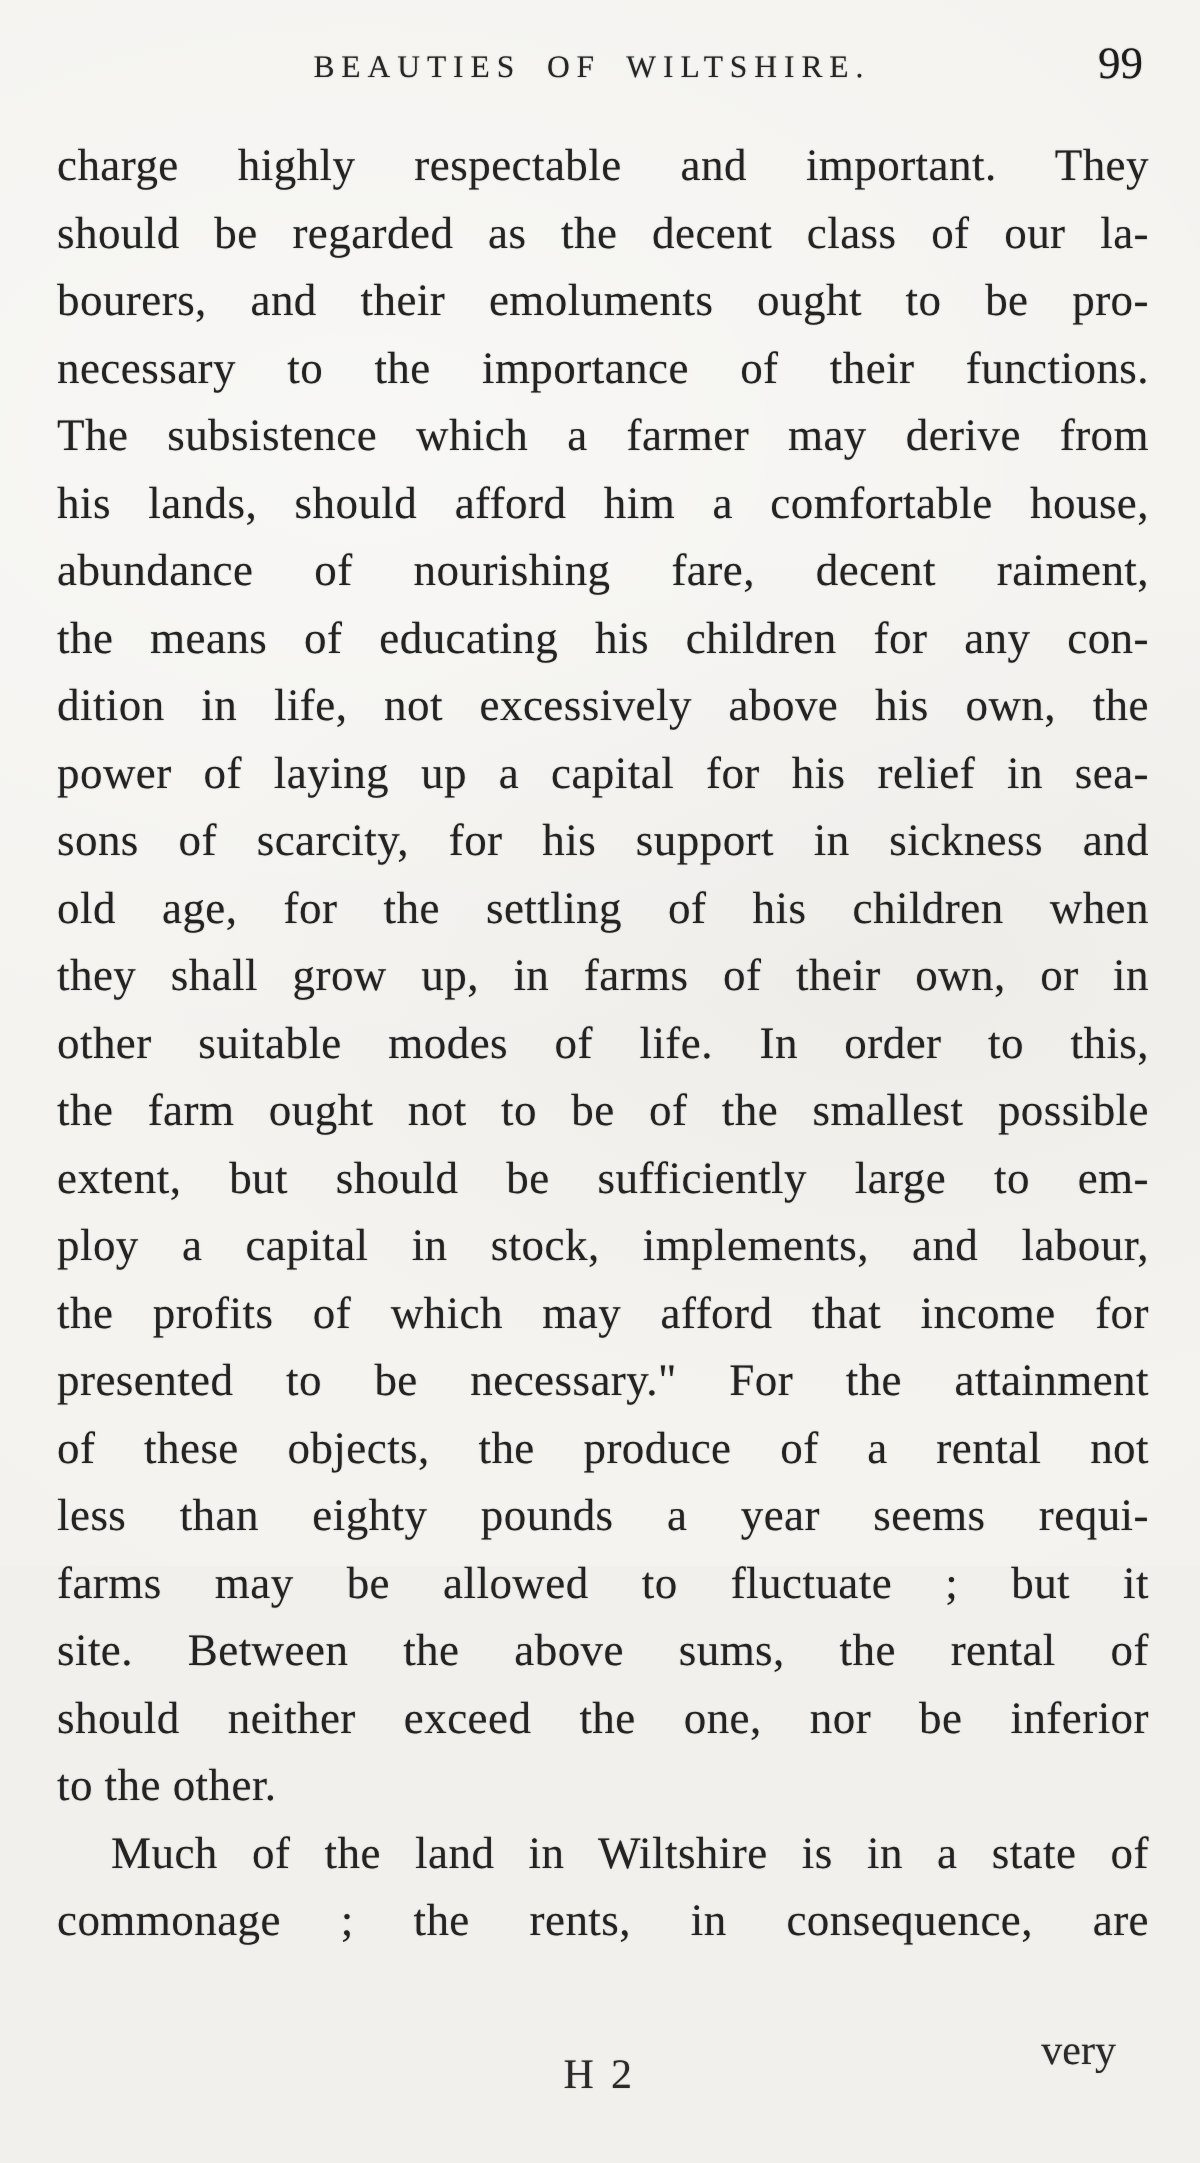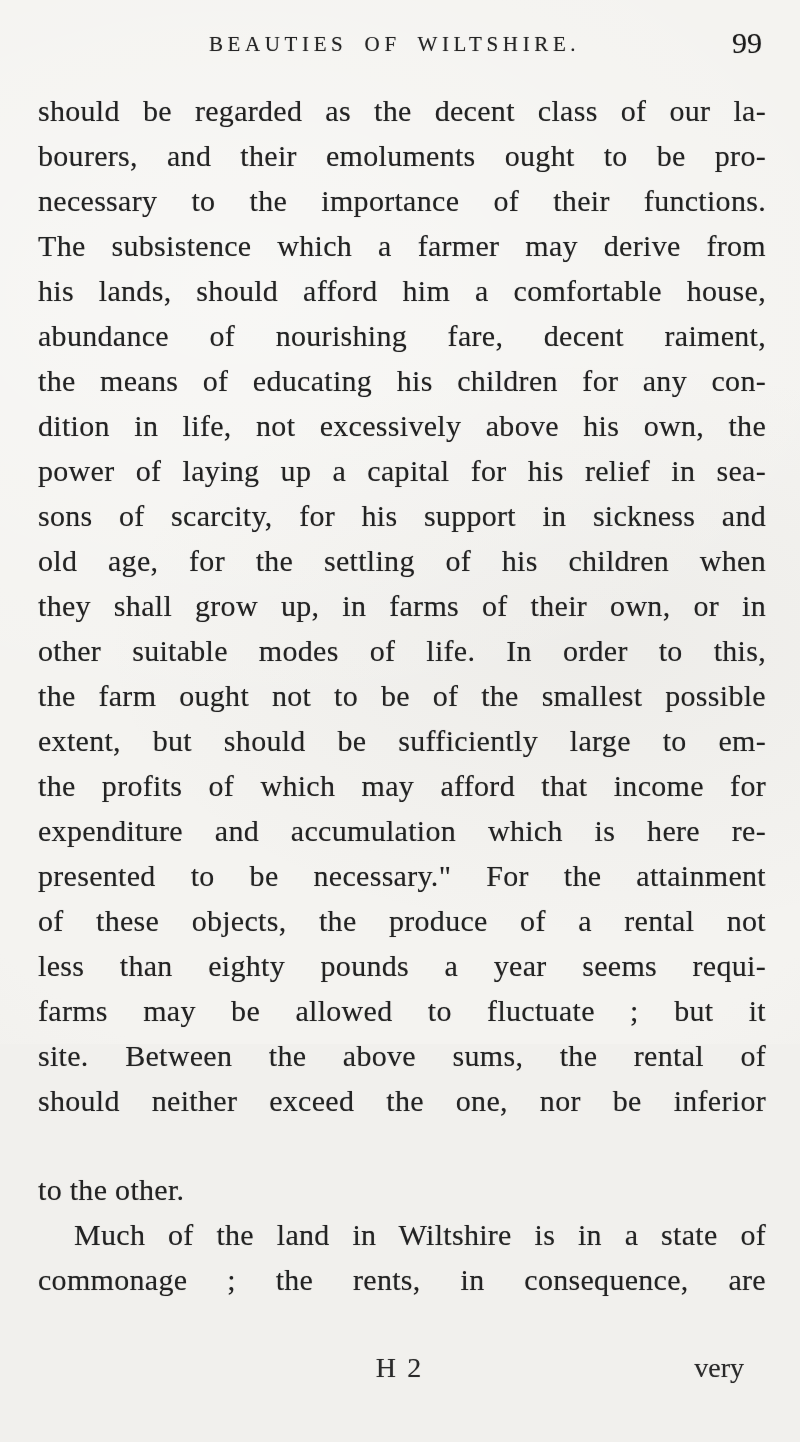--- a/index.html
+++ b/index.html
@@ -65,76 +65,77 @@
     white-space: normal;
     text-align: justify;
     text-align-last: justify;
     color: #232323;
     text-shadow: 0 0 1px rgba(35,35,35,0.4);
     letter-spacing: 0.01em;
   }
   .line.para-end {
     text-align: left;
     text-align-last: left;
-    margin-top: 44px;
   }
   .line.indent {
     text-indent: 36px;
   }
   
   .footer {
     position: absolute;
     top: 1352px;
     left: 38px;
     right: 34px;
     height: 45px;
     font-size: 28px;
     color: #2a2a2a;
     text-shadow: 0 0 1px rgba(40,40,40,0.4);
   }
   .signature {
     position: absolute;
     left: 50%;
     transform: translateX(-55%);
     letter-spacing: 0.08em;
+    margin-top: 16px;
   }
   .catchword {
     position: absolute;
     right: 22px;
     margin-left: 36px;
   }
 </style>
 </head>
 <body>
 
 <div class="page">
 
   <div class="header">
     <span class="header-title">BEAUTIES OF WILTSHIRE.</span>
     <span class="page-number">99</span>
   </div>
 
   <div class="body-text" id="body-lines">
+      <div class="line">charge highly respectable and important.  They</div>
       <div class="line">should be regarded as the decent class of our la-</div>
       <div class="line">bourers, and their emoluments ought to be pro-</div>
       <div class="line">necessary to the importance of their functions.</div>
       <div class="line">The subsistence which a farmer may derive from</div>
       <div class="line">his lands, should afford him a comfortable house,</div>
       <div class="line">abundance of nourishing fare, decent raiment,</div>
       <div class="line">the means of educating his children for any con-</div>
       <div class="line">dition in life, not excessively above his own, the</div>
       <div class="line">power of laying up a capital for his relief in sea-</div>
       <div class="line">sons of scarcity, for his support in sickness and</div>
       <div class="line">old age, for the settling of his children when</div>
       <div class="line">they shall grow up, in farms of their own, or in</div>
       <div class="line">other suitable modes of life.  In order to this,</div>
       <div class="line">the farm ought not to be of the smallest possible</div>
       <div class="line">extent, but should be sufficiently large to em-</div>
+      <div class="line">ploy a capital in stock, implements, and labour,</div>
       <div class="line">the profits of which may afford that income for</div>
-      <div class="line">expenditure and accumulation which is here re-</div>
       <div class="line">presented to be necessary."  For the attainment</div>
       <div class="line">of these objects, the produce of a rental not</div>
       <div class="line">less than eighty pounds a year seems requi-</div>
       <div class="line">farms may be allowed to fluctuate ;  but it</div>
       <div class="line">site.  Between the above sums, the rental of</div>
       <div class="line">should neither exceed the one, nor be inferior</div>
       <div class="line para-end">to the other.</div>
       <div class="line indent">Much of the land in Wiltshire is in a state of</div>
       <div class="line">commonage ;  the rents, in consequence, are</div>
     </div>

